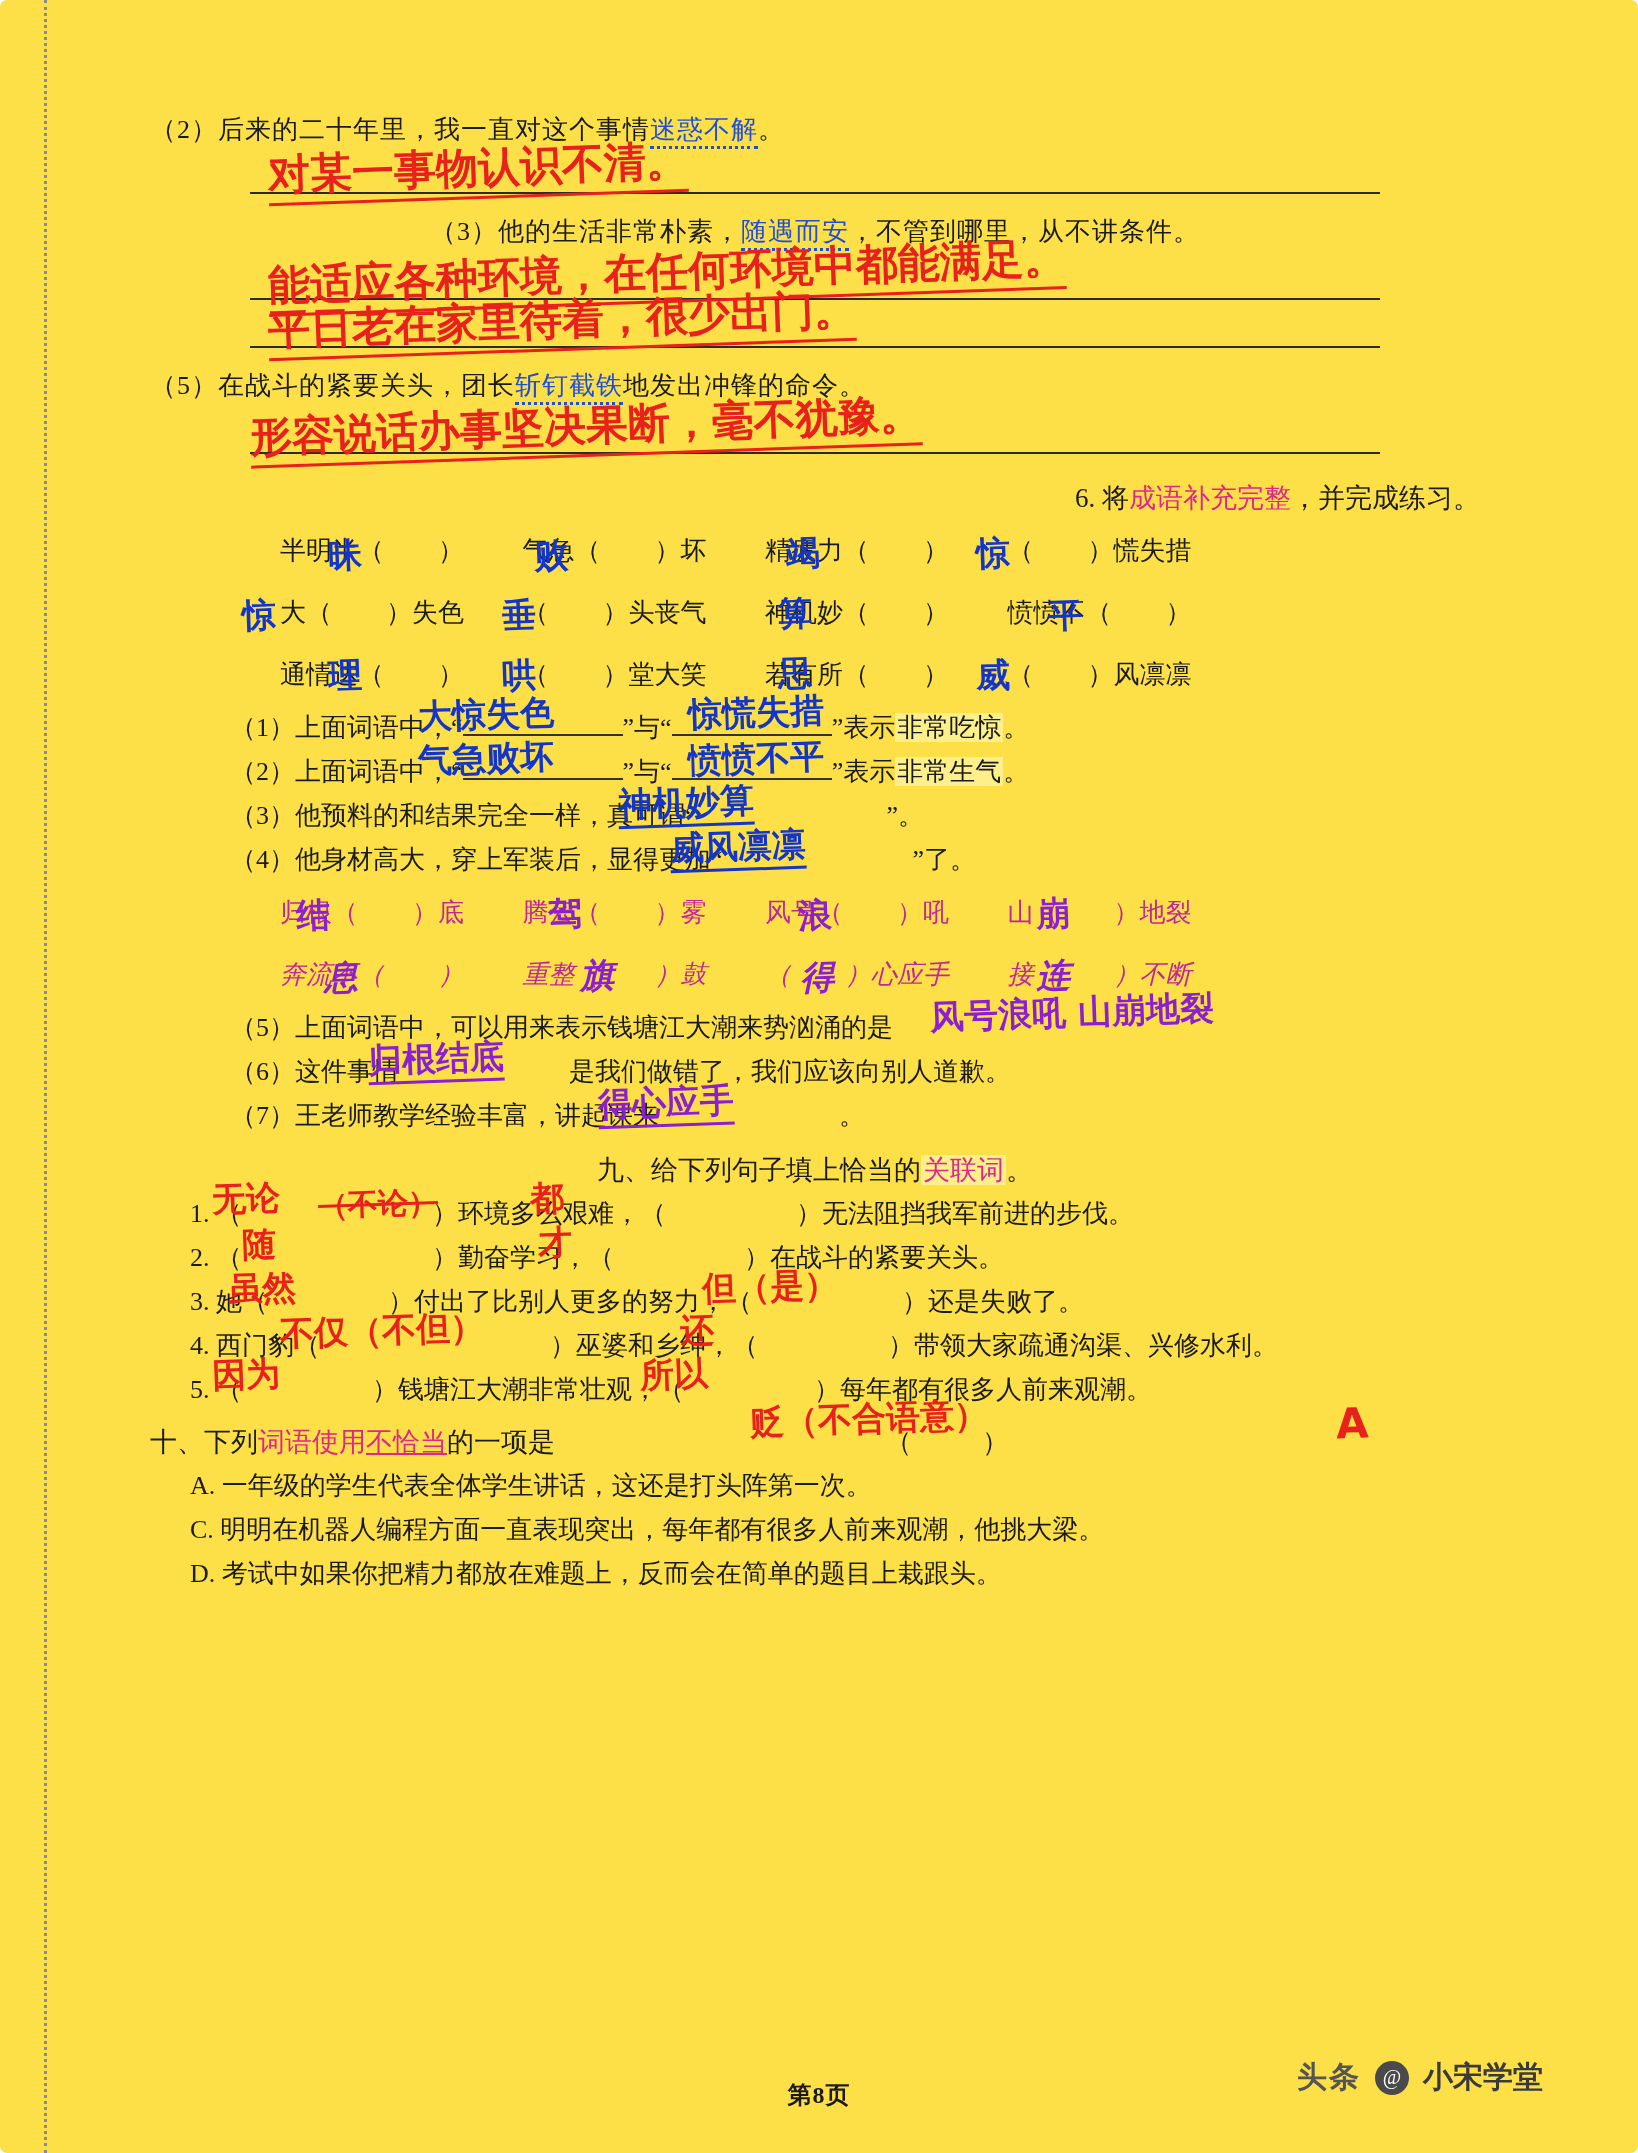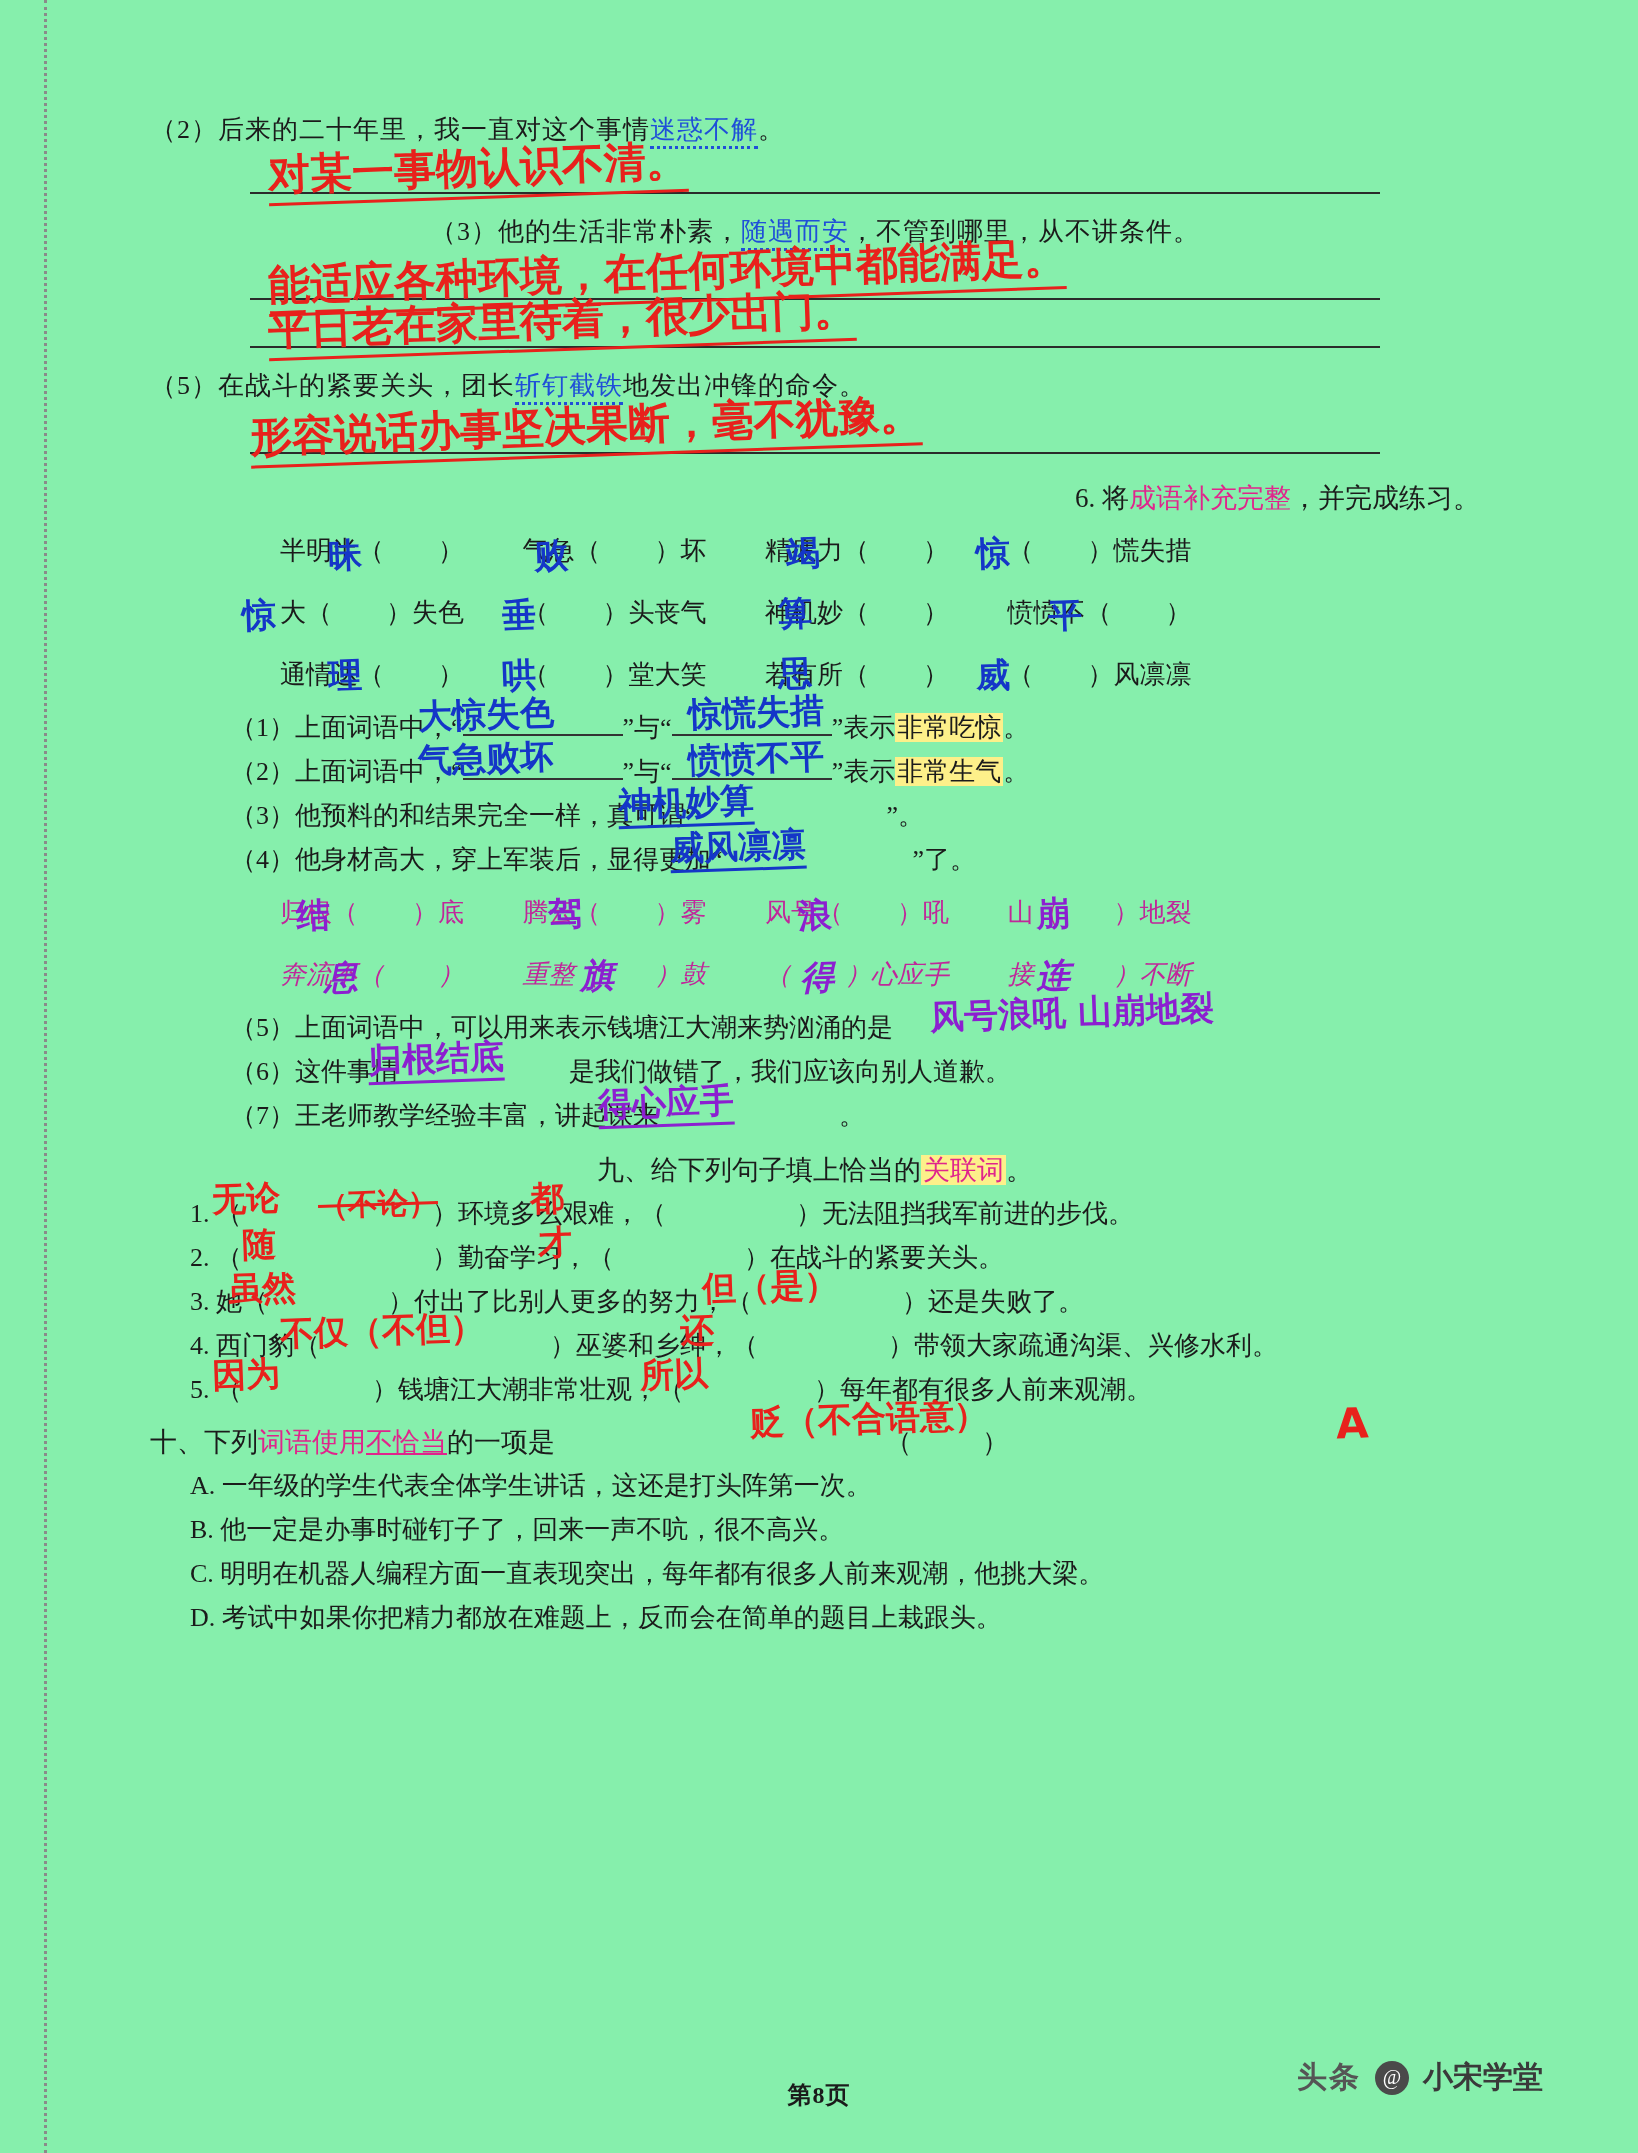--- a/index.html
+++ b/index.html
@@ -11,21 +11,22 @@
     width: 1638px;
     height: 2153px;
     position: relative;
     font-family: "Liberation Serif", serif;
     color: #1b1b1b;
     overflow: hidden;
   }
   .page {
     position: absolute;
     inset: 0;
-    background: #86efac;
+    background: #fde047;
+    border-radius: 7px;
   }
   
   .binding {
     position: absolute;
     left: 44px;
     top: 0;
     bottom: 0;
     width: 0;
     border-left: 3px dotted #8a8a8a;
   }
@@ -355,24 +356,20 @@
       <span>十、</span><span>下列</span><span class="pink">词语使用</span><span class="pink" style="text-decoration:underline;">不恰当</span><span>的一项是</span><span style="display:inline-block;width:330px;"></span><span>（</span><span style="display:inline-block;width:70px;"></span><span>）</span>
       <span class="hand hred big" style="left:1186px; top:-18px;">A</span>
       <span class="hand hred mid" style="left:600px; top:-24px;">贬（不合语意）</span>
     </div>
 
     <div class="q indent1">
       <span>A.</span>
       <span>一年级的学生代表全体学生讲话，这还是打头阵第一次。</span>
     </div>
     <div class="q indent1">
-      <span>B.</span>
-      <span>他一定是办事时碰钉子了，回来一声不吭，很不高兴。</span>
-    </div>
-    <div class="q indent1">
       <span>C.</span>
       <span>明明在机器人编程方面一直表现突出，每年都有很多人前来观潮，他挑大梁。</span>
     </div>
     <div class="q indent1">
       <span>D.</span>
       <span>考试中如果你把精力都放在难题上，反而会在简单的题目上栽跟头。</span>
     </div>
 
   </div>
 

